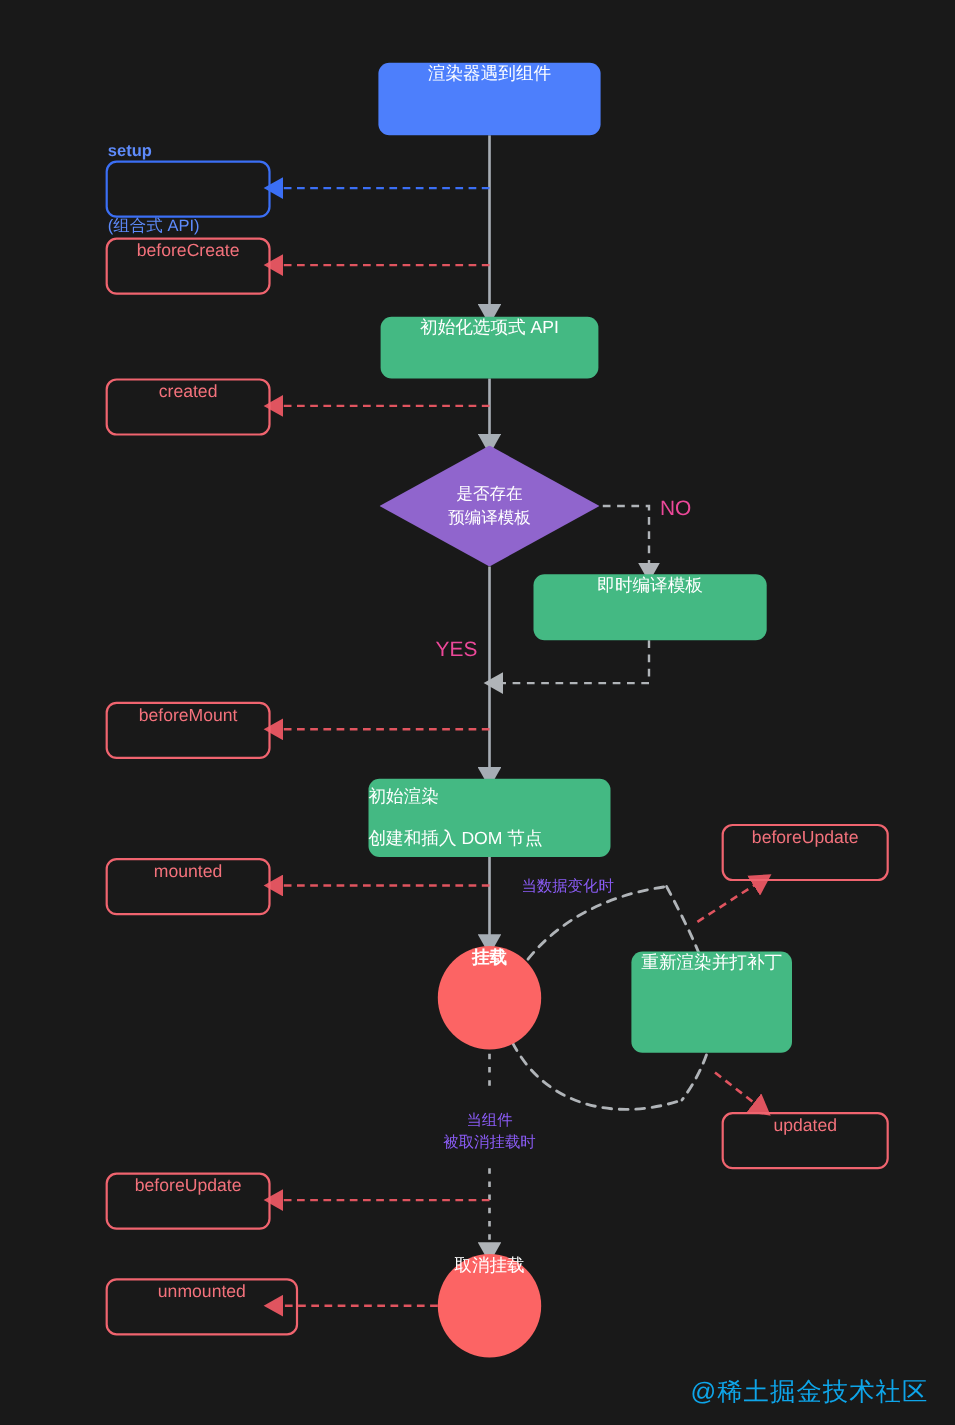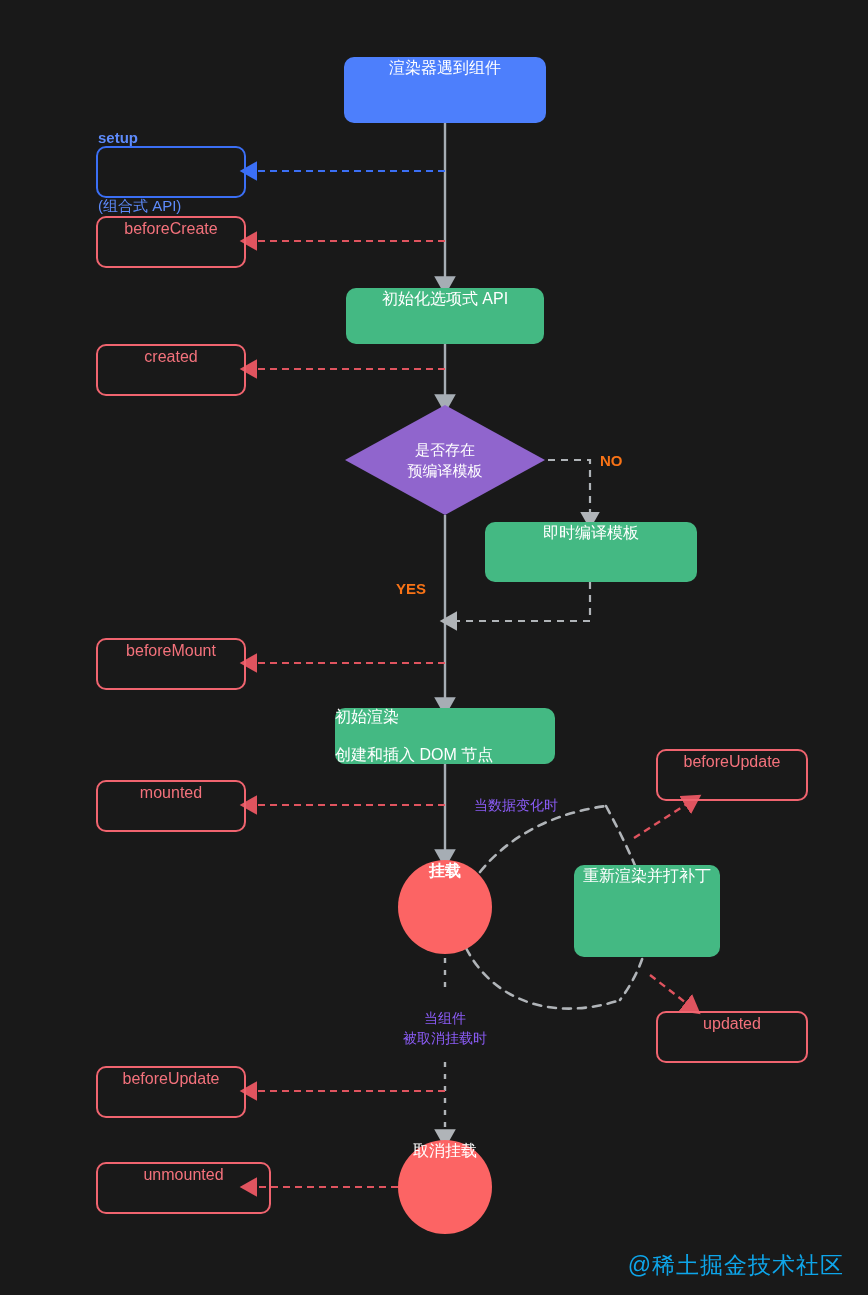--- a/index.html
+++ b/index.html
@@ -79,23 +79,23 @@
     display: flex;
     align-items: center;
     justify-content: center;
     flex-direction: column;
     color: #ffffff;
     font-size: 15px;
     line-height: 1.4;
   }
   .edge-label {
     position: absolute;
-    color: #f97316;
-    font-size: 15px;
-    font-weight: bold;
+    color: #ec4899;
+    font-size: 19px;
+    font-weight: normal;
     white-space: nowrap;
   }
   .flow-note {
     position: absolute;
     color: #8b5cf6;
     font-size: 14px;
     line-height: 1.45;
     text-align: center;
     white-space: nowrap;
   }
@@ -206,21 +206,21 @@
   <div class="edge-label" style="left:396px; top:580px;">YES</div>
 
   <div class="node filled green-box" style="left:485px; top:522px; width:212px; height:60px;">
     <span>即时编译模板</span>
   </div>
 
   <div class="node hook" style="left:96px; top:638px; width:150px; height:52px;">
     <span>beforeMount</span>
   </div>
 
-  <div class="node filled green-box" style="left:335px; top:708px; width:220px; height:56px; flex-direction:column;gap:16px;">
+  <div class="node filled green-box" style="left:335px; top:708px; width:220px; height:71px; flex-direction:column;gap:16px;">
     <span class="two-line">初始渲染</span>
     <span class="two-line">创建和插入 DOM 节点</span>
   </div>
 
   <div class="node hook" style="left:96px; top:780px; width:150px; height:52px;">
     <span>mounted</span>
   </div>
 
   <div class="node hook" style="left:656px; top:749px; width:152px; height:52px;">
     <span>beforeUpdate</span>

